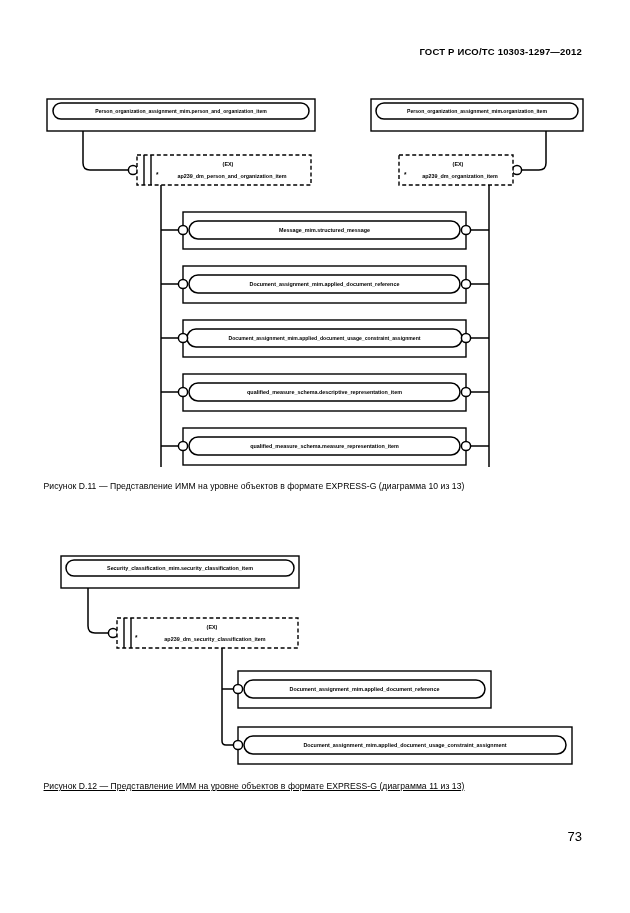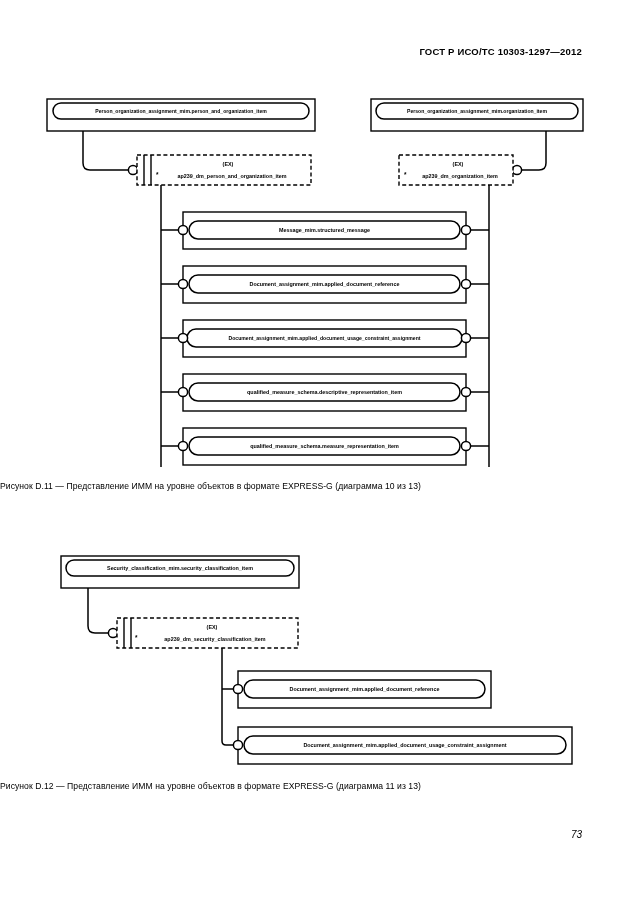--- a/index.html
+++ b/index.html
@@ -34,35 +34,34 @@
     letter-spacing: 0.2px;
     white-space: nowrap;
     margin-left: 34px;
   }
 
   
   .caption {
     position: absolute;
     left: 0;
     width: 508px;
-    text-align: left;
+    text-align: center;
     font-size: 8.6px;
     letter-spacing: 0.05px;
     white-space: nowrap;
   }
   .caption-d11 { top: 481px; }
-  .caption-d12 { top: 781px; }
+  .caption-d12 { top: 781px; text-decoration: underline; }
 
   
   .folio {
     position: absolute;
     top: 829px;
     right: 48px;
-    font-size: 10px;
-    font-style: italic;
+    font-size: 13px;
   }
 
   
   .diagram {
     position: absolute;
     left: 0;
     top: 0;
   }
   .diagram svg {
     display: block;

